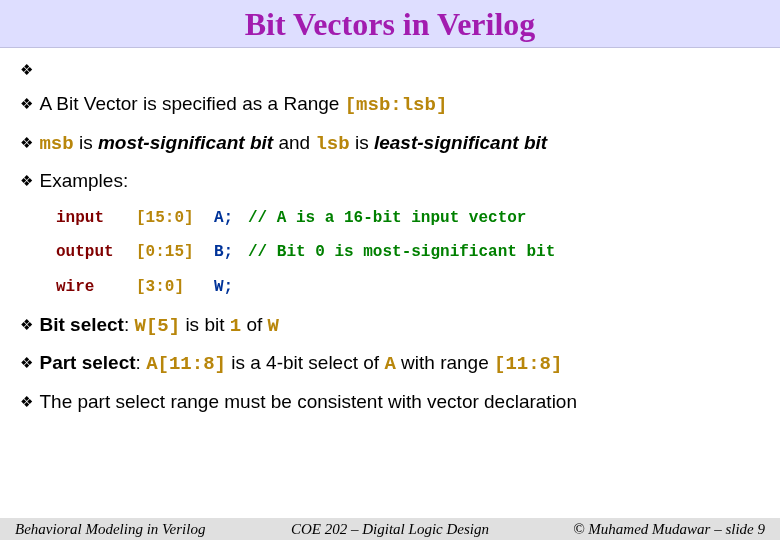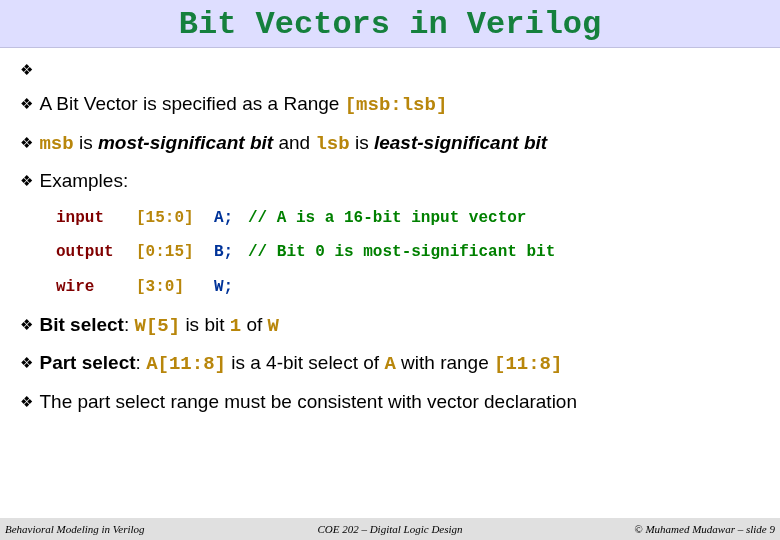--- a/index.html
+++ b/index.html
@@ -18,23 +18,23 @@
     box-sizing: border-box;
   }
   .title-bar {
     background: #dedeff;
     text-align: center;
     padding: 6px 0 4px 0;
     border-bottom: 1px solid #c0c0e0;
   }
   .title-bar h1 {
     margin: 0;
-    font-family: Liberation Mono, monospace;
+    font-family: Liberation Serif, serif;
     font-weight: bold;
-    color: #15803d;
+    color: #a21caf;
     font-size: 32px;
   }
   .content {
     flex: 1;
     padding: 4px 20px 2px 20px;
     box-sizing: border-box;
     line-height: 1.55;
     font-size: 19px;
     color: #000;
   }
@@ -70,27 +70,27 @@
     font-weight: bold;
     font-size: 16px;
     margin: 10px 0;
   }
   .kw   { color: #800000; width: 80px; flex-shrink:0;}
   .rng  { color: #b8860b; width: 78px; flex-shrink:0;}
   .nm   { color: #003399; width: 34px; flex-shrink:0;}
   .cmt  { color: #008000; }
   .footer {
     display: flex;
-    justify-content: flex-end;
+    justify-content: space-between;
     align-items: center;
     background: #e0e0e0;
-    font-size: 11px;
+    font-size: 15px;
     font-style: italic;
     font-family: "Times New Roman", serif;
-    padding: 3px 5px;
+    padding: 3px 15px;
     box-sizing: border-box;
     height: 22px;
   }
   .footer .left { text-align: left; flex:1;}
   .footer .center { text-align: center; flex:1;}
   .footer .right { text-align: right; flex:1;}
 </style>
 </head>
 <body>
 

